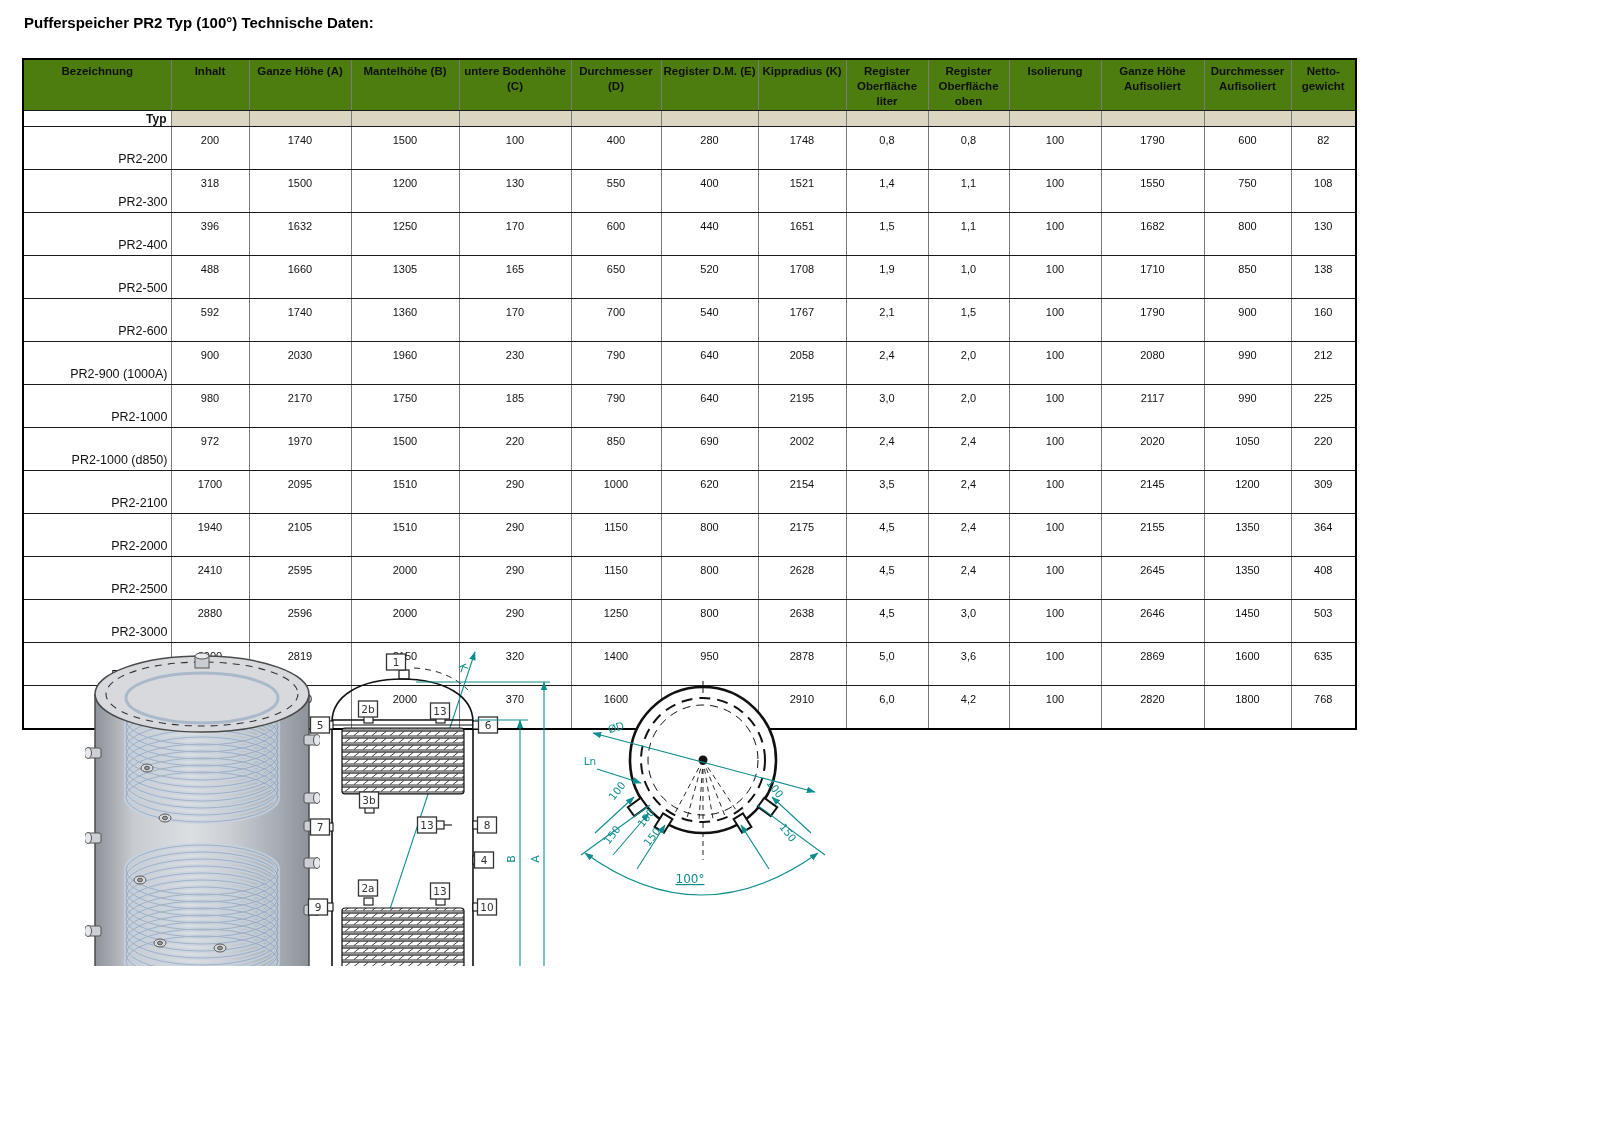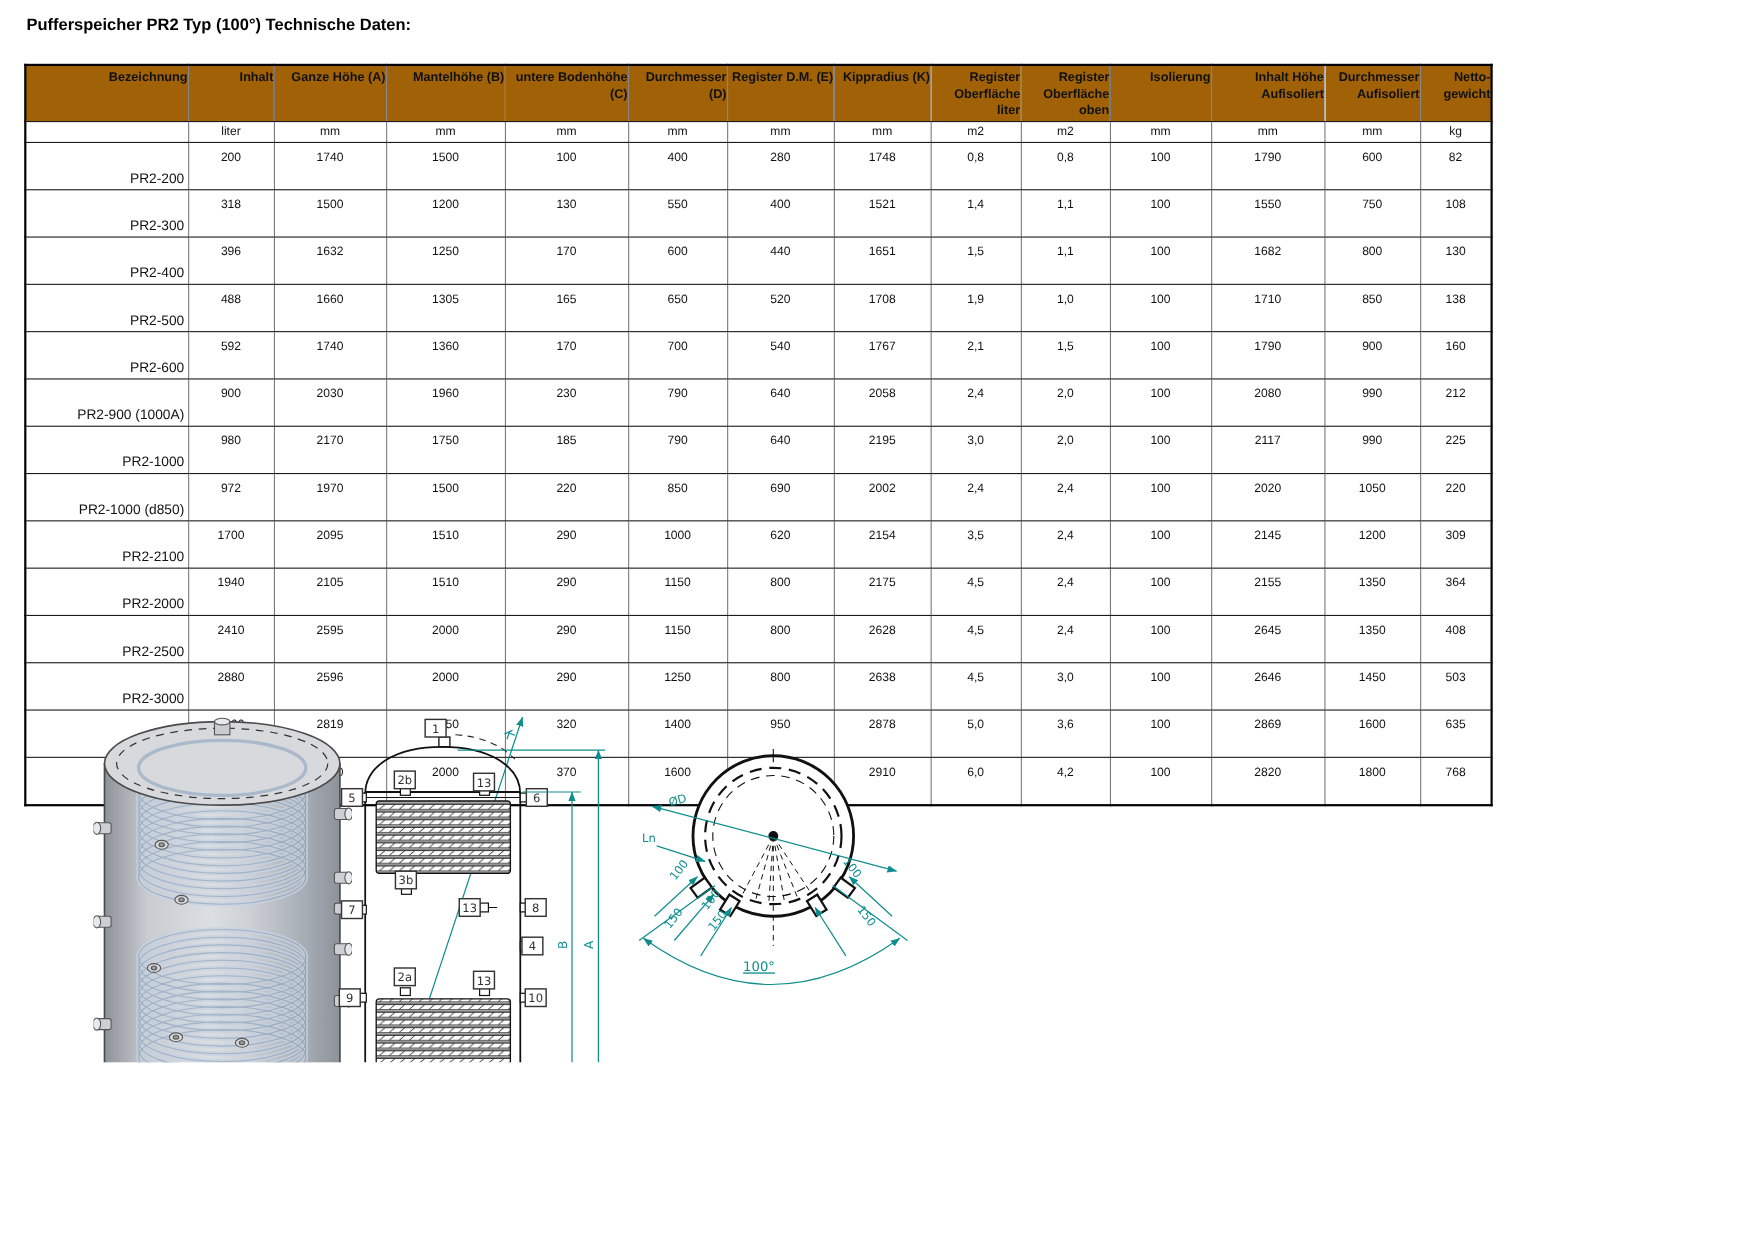--- a/index.html
+++ b/index.html
@@ -5,21 +5,21 @@
   html,body{margin:0;padding:0;background:#fff;}
   .page{position:relative;width:1600px;height:966px;background:#fff;overflow:hidden;
         font-family:"Liberation Sans",sans-serif;color:#111;}
   .title{position:absolute;left:24px;top:14px;font-size:15px;font-weight:bold;color:#000;}
   table.spec{position:absolute;left:22px;top:58px;width:1333px;border-collapse:collapse;
         table-layout:fixed;border:2px solid #000;}
   table.spec th,table.spec td{border-left:1px solid #7a7a7a;border-right:1px solid #7a7a7a;
         border-top:1px solid #1a1a1a;border-bottom:1px solid #1a1a1a;overflow:hidden;
         padding:0;margin:0;}
   tr.hdr th{height:46px;vertical-align:top;padding-top:4px;font-size:11.5px;font-weight:bold;
-        line-height:1.3;text-align:right;background:#a16207;}
+        line-height:1.3;text-align:center;background:#4d7c0f;}
   tr.units td{height:18px;font-size:11px;text-align:center;vertical-align:middle;background:#fff;}
   tr.typ td{height:15px;background:#dbd6c2;}
   tr.typ td.typlabel{background:#fff;text-align:right;font-weight:bold;font-size:12px;
         padding-right:4px;vertical-align:middle;}
   tr.data td{height:35px;}
   tr.data td.rowname{text-align:right;vertical-align:bottom;font-weight:normal;font-size:12.5px;
         padding-right:3px;padding-bottom:3px;white-space:nowrap;}
   tr.data td.val{text-align:center;vertical-align:top;padding-top:7px;font-size:11px;}
   .drawing{position:absolute;}
   svg text{font-family:"DejaVu Sans",sans-serif;}
@@ -54,39 +54,39 @@
           <th>Inhalt</th>
           <th>Ganze Höhe (A)</th>
           <th>Mantelhöhe (B)</th>
           <th>untere Bodenhöhe (C)</th>
           <th>Durchmesser (D)</th>
           <th>Register D.M. (E)</th>
           <th>Kippradius (K)</th>
           <th>Register Oberfläche liter</th>
           <th>Register Oberfläche oben</th>
           <th>Isolierung</th>
-          <th>Inhalt Höhe Aufisoliert</th>
+          <th>Ganze Höhe Aufisoliert</th>
           <th>Durchmesser Aufisoliert</th>
           <th>Netto-gewicht</th>
         </tr>
-        <tr class="units">
-          <td></td>
-          <td>liter</td>
-          <td>mm</td>
-          <td>mm</td>
-          <td>mm</td>
-          <td>mm</td>
-          <td>mm</td>
-          <td>mm</td>
-          <td>m2</td>
-          <td>m2</td>
-          <td>mm</td>
-          <td>mm</td>
-          <td>mm</td>
-          <td>kg</td>
+        <tr class="typ">
+          <td class="typlabel">Typ</td>
+          <td></td>
+          <td></td>
+          <td></td>
+          <td></td>
+          <td></td>
+          <td></td>
+          <td></td>
+          <td></td>
+          <td></td>
+          <td></td>
+          <td></td>
+          <td></td>
+          <td></td>
         </tr>
       </thead>
     <tbody id="spec-body">
         <tr class="data">
           <td class="rowname">PR2-200</td>
           <td class="val">200</td>
           <td class="val">1740</td>
           <td class="val">1500</td>
           <td class="val">100</td>
           <td class="val">400</td>

